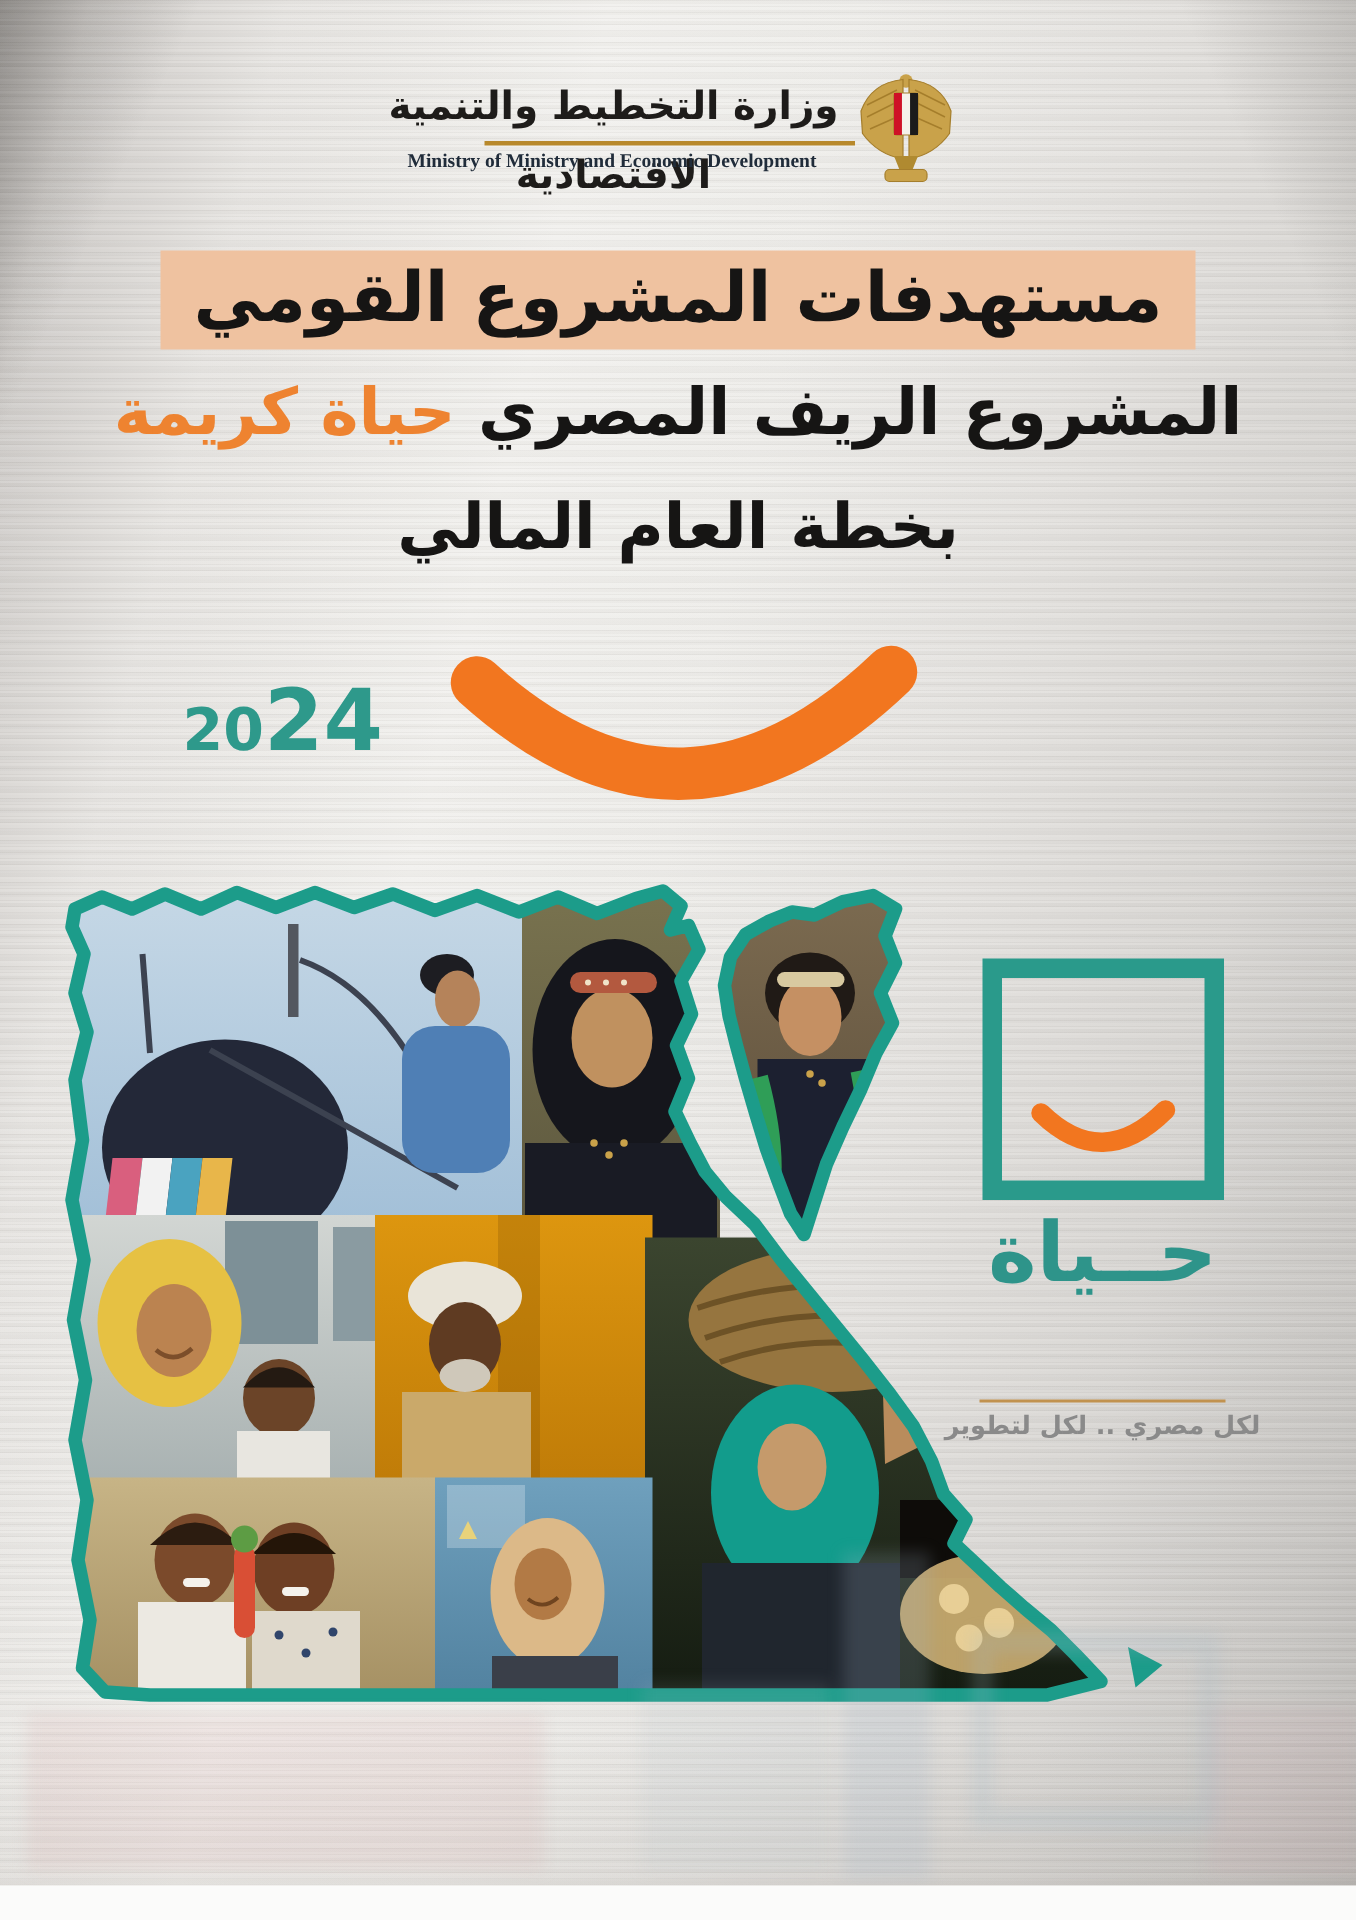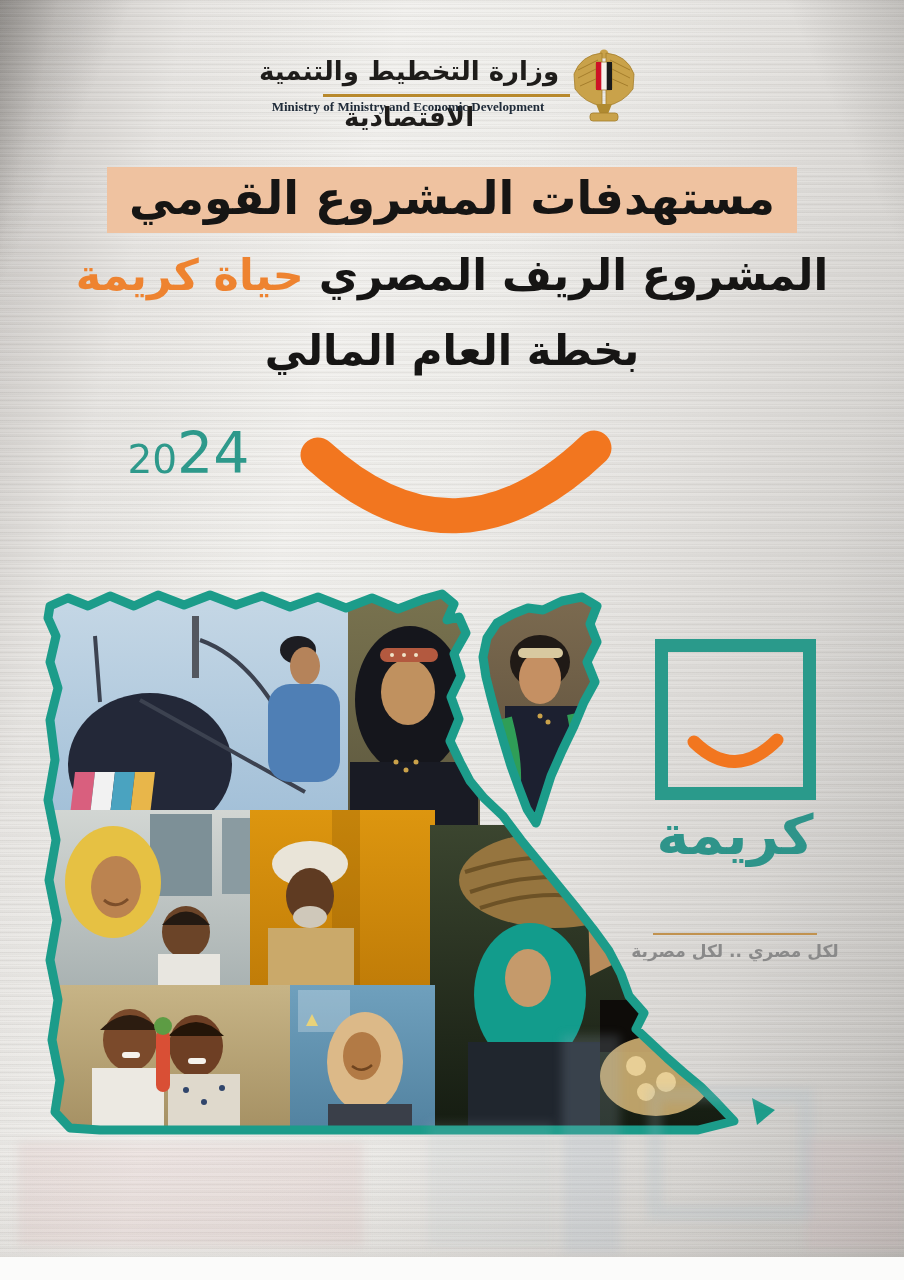--- a/index.html
+++ b/index.html
@@ -30,21 +30,21 @@
 
   
   .title-row{left:0;width:904px;text-align:center;direction:rtl;font-weight:700;color:#161514;}
   .t1{top:167px;}
   .t1 .hl{display:inline-block;background:#efc2a0;padding:6px 22px 10px 22px;font-size:46px;line-height:50px;}
   .t2{top:246px;font-size:43px;line-height:58px;}
   .t2 .orange{color:#ee8330;text-align:center;}
   .t3{top:312px;font-size:42px;line-height:58px;margin-top:10px;}
 
   
-  .year{top:420px;height:70px;color:#2e998b;font-weight:400;white-space:nowrap;}
+  .year{top:448px;height:70px;color:#2e998b;font-weight:700;white-space:nowrap;}
   .year-left{left:96px;width:185px;text-align:center;}
   .year-right{left:646px;width:190px;text-align:center;}
   .yr-sm{font-size:39px;}
   .yr-lg{font-size:57px;}
 
   
   .art{left:0;top:0;pointer-events:none;}
 
   
   .logo-square{left:655px;top:639px;width:161px;height:161px;box-sizing:border-box;
@@ -243,24 +243,24 @@
     <path d="M543,610 L562,601 L582,597 L597,606 L590,624 L597,642 L587,662 L595,682 L584,702 L574,726 L562,751 L551,776 L543,801 L536,823 L527,809 L519,788 L511,766 L504,743 L497,719 L491,697 L486,677 L483,657 L487,638 L497,623 L513,614 L528,608 Z" fill="none" stroke="#1c9c8a" stroke-width="9" stroke-linejoin="round"></path>
     <polygon points="752,1098 775,1110 757,1125" fill="#1c9c8a"></polygon>
   </svg>
 
   <div class="abs logo-square">
     <svg class="logo-smile" width="135" height="135" viewBox="0 0 135 135">
       <path d="M26,90 Q67,130 109,88" fill="none" stroke="#f2761f" stroke-width="13" stroke-linecap="round"></path>
     </svg>
   </div>
   <div class="abs wordmark">
-    <div>كريمة</div>
+    <div>حــياة</div>
   </div>
   <div class="abs logo-divider"></div>
-  <div class="abs tagline">لكل مصري .. لكل مصرية</div>
+  <div class="abs tagline">لكل مصري .. لكل لتطوير</div>
 
   <div class="ghosts">
     <div class="abs g1"></div>
     <div class="abs g2"></div>
     <div class="abs g3"></div>
     <div class="abs g4"></div>
     <div class="abs g5"></div>
   </div>
 
   <div class="abs white-strip"></div>

